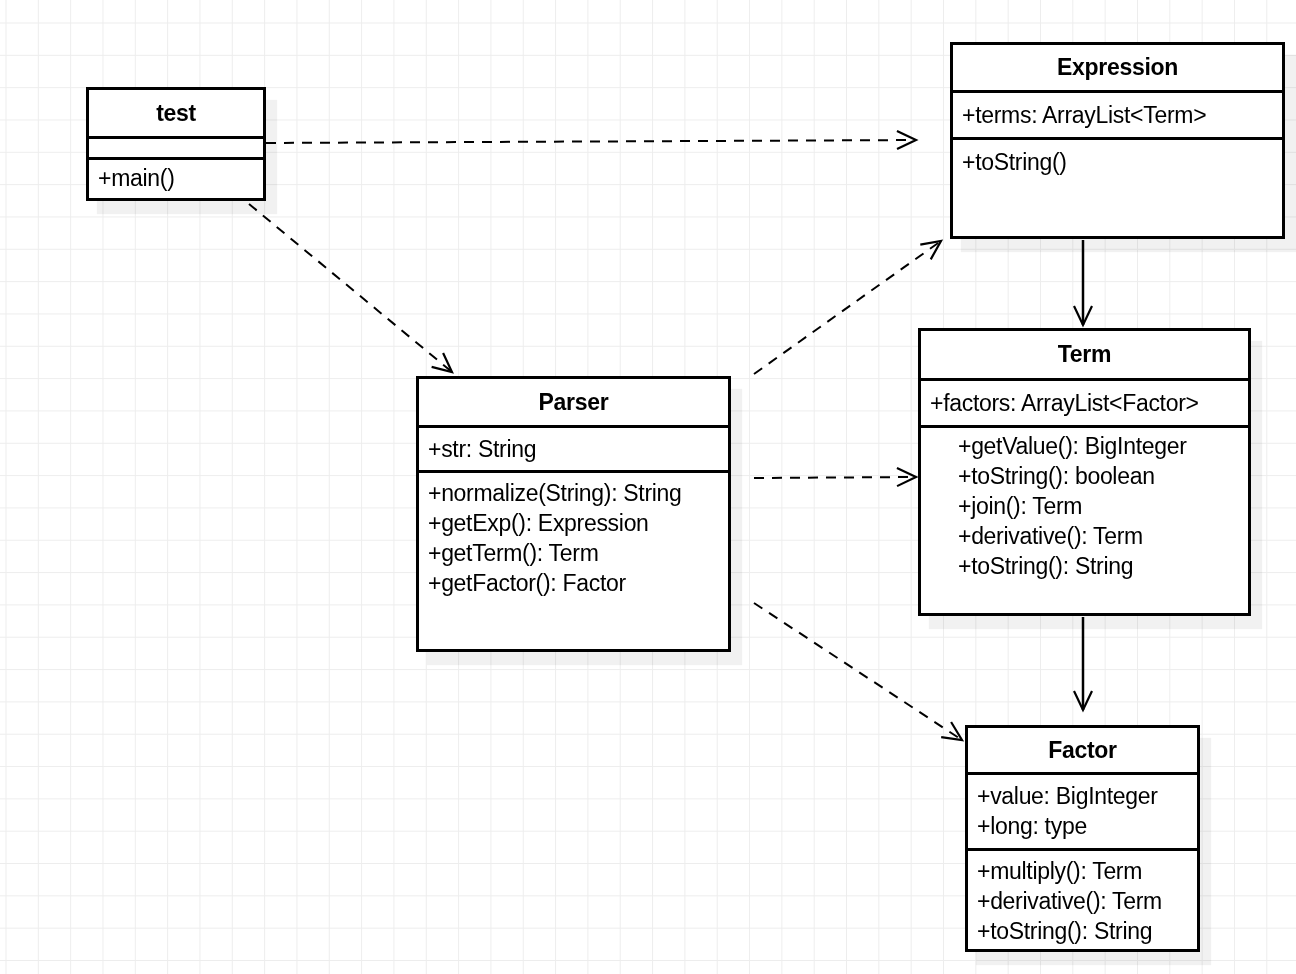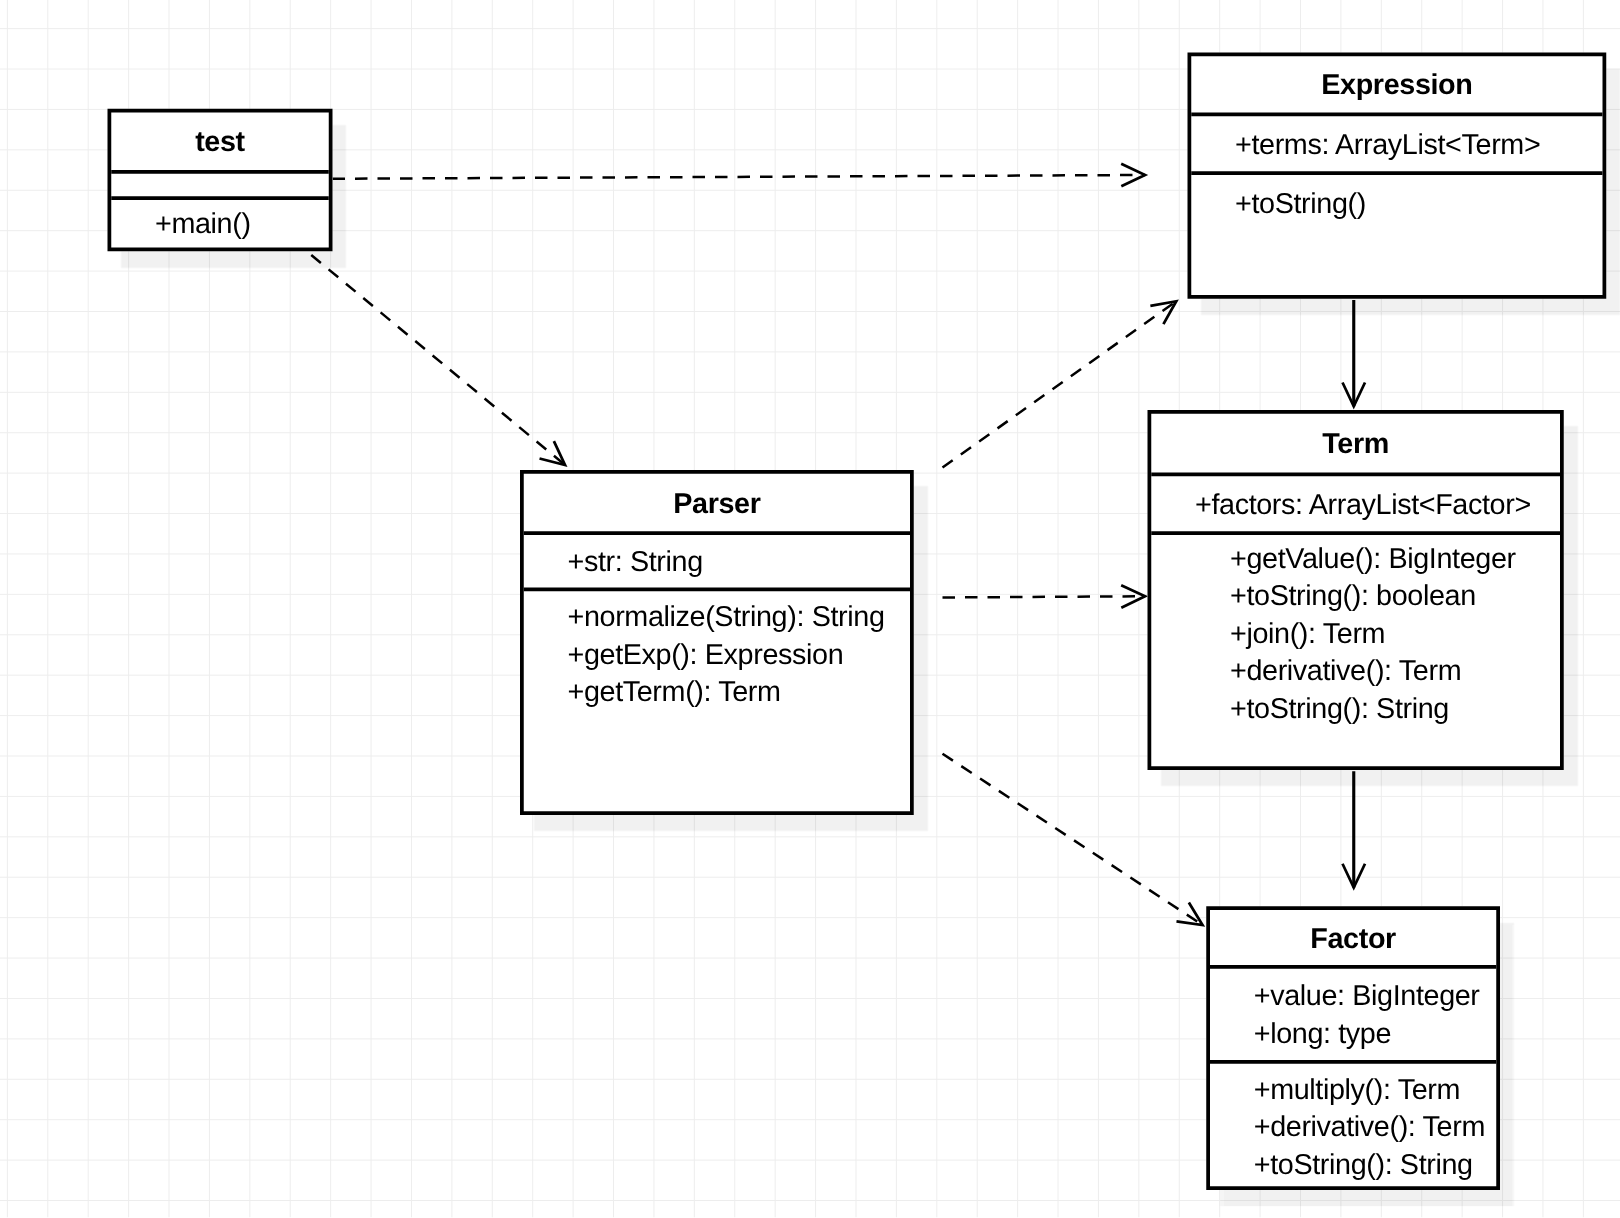--- a/index.html
+++ b/index.html
@@ -48,21 +48,20 @@
     border-bottom: 3px solid #000000;
     font-weight: bold;
     text-align: center;
     white-space: nowrap;
     overflow: visible;
   }
 
   .uml-section {
     box-sizing: border-box;
     border-bottom: 3px solid #000000;
-    padding-left: 26px;
   }
 
   .uml-section.last {
     border-bottom: none;
     flex: 1 1 auto;
   }
 
   .uml-row {
     line-height: 30px;
     padding-left: 9px;
@@ -136,20 +135,21 @@
 
   <div class="uml-class" id="box-parser">
     <div class="uml-title">Parser</div>
     <div class="uml-section sec-attrs">
       <div class="uml-row">+str: String</div>
     </div>
     <div class="uml-section sec-methods last">
       <div class="uml-row">+normalize(String): String</div>
       <div class="uml-row">+getExp(): Expression</div>
       <div class="uml-row">+getTerm(): Term</div>
+      <div class="uml-row">+getFactor(): Factor</div>
     </div>
   </div>
 
   <div class="uml-class" id="box-term">
     <div class="uml-title">Term</div>
     <div class="uml-section sec-attrs">
       <div class="uml-row">+factors: ArrayList&lt;Factor&gt;</div>
     </div>
     <div class="uml-section sec-methods last">
       <div class="uml-row">+getValue(): BigInteger</div>

